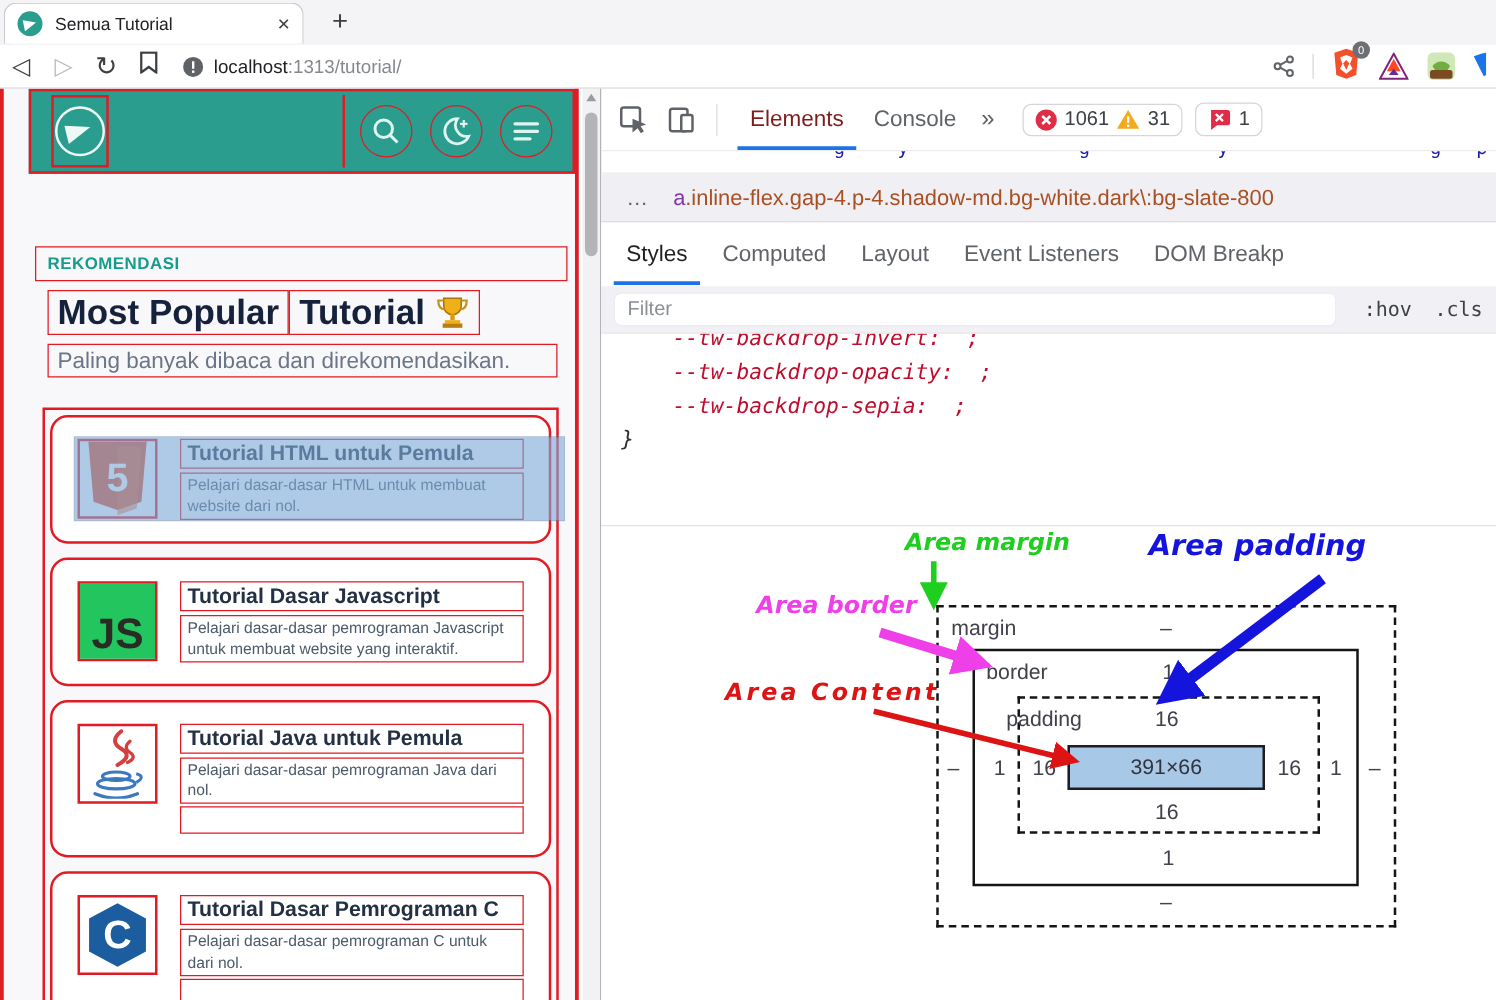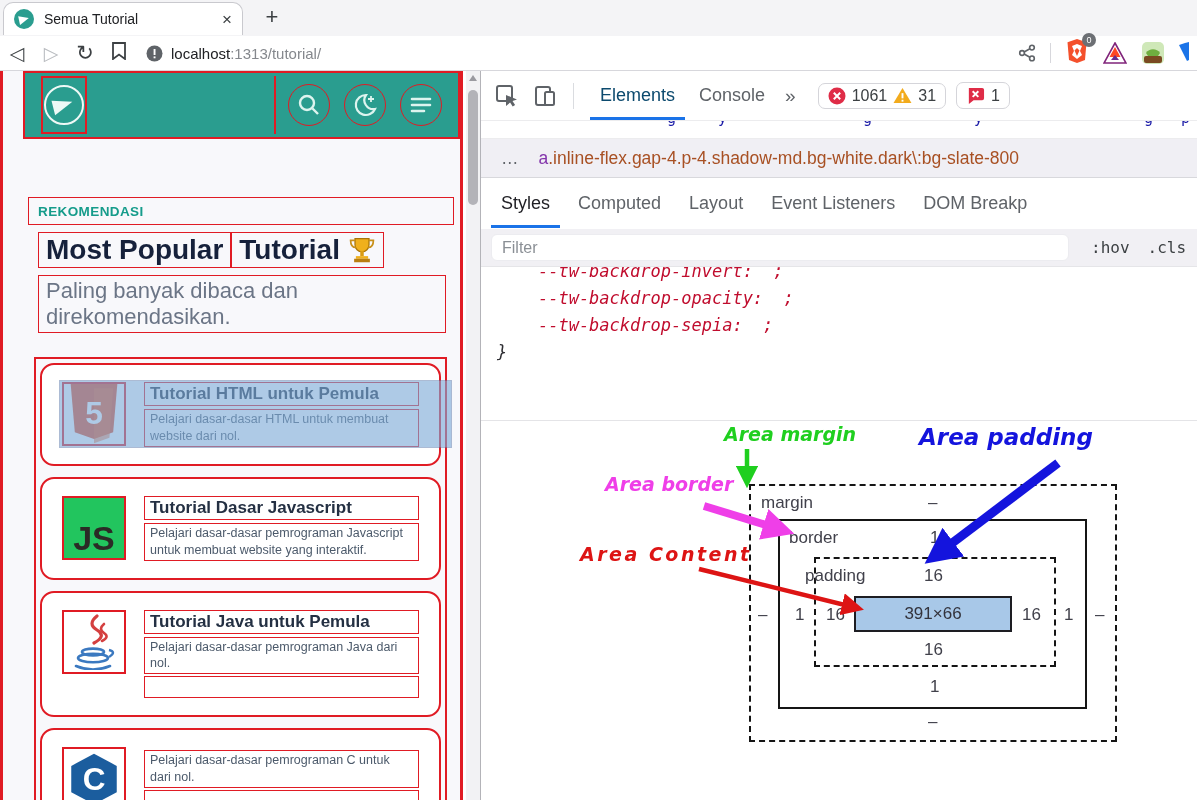--- a/index.html
+++ b/index.html
@@ -38,21 +38,21 @@
   .hdr-icons { margin-left:auto; display:flex; gap:14px; border-left:2px solid #e01b24; padding-left:12px; height:58px; align-items:center; }
   .hdr-icon { width:42px; height:42px; border:1.5px solid #e01b24; border-radius:50%; display:flex; align-items:center; justify-content:center; position:relative; }
   .hdr-icon svg { display:block; }
 
   .gap-section { height:58px; }
   .rek-box { margin:0 6px 0 5px; border:1.5px solid #e01b24; padding:4px 9px; }
   .rek-label { color:#169c8b; font-weight:bold; font-size:13.5px; letter-spacing:.4px; }
   .headline-row { display:flex; margin:7px 0 0 15px; align-items:stretch; }
   .headline-box { border:1.5px solid #e01b24; padding:1px 7px; font-size:28px; font-weight:bold; color:#16213b; white-space:nowrap; }
   .headline-box.accent { display:flex; align-items:center; gap:8px; }
-  .subtitle-box { margin:7px 14px 0 15px; border:1.5px solid #e01b24; padding:2px 7px; font-size:22px; color:#6b7586; }
+  .subtitle-box { margin:7px 14px 0 15px; border:1.5px solid #e01b24; padding:2px 7px; font-size:18px; color:#6b7586; }
 
   .cards-wrap { margin:24px 13px 0 11px; border:2px solid #e01b24; padding:4px; display:flex; flex-direction:column; gap:11px; }
   .card { background:#fff; border:2px solid #e01b24; border-radius:14px; padding:17px 20px; display:flex; gap:18px; position:relative; }
   .card-icon { width:64px; height:64px; border:2px solid #e01b24; flex:0 0 64px; display:flex; align-items:center; justify-content:center; overflow:hidden; }
   .card-texts { flex:1; min-width:0; }
   .card-title { border:1.5px solid #e01b24; font-size:17px; font-weight:bold; color:#243043; padding:1px 5px; }
   .card-desc { border:1.5px solid #e01b24; font-size:12.5px; color:#4c5a6b; padding:1px 5px; margin-top:3px; line-height:1.35; }
   .card-empty { border:1.5px solid #e01b24; height:22px; margin-top:2px; }
   .hl-overlay { position:absolute; left:18px; top:16px; width:391px; height:66px; background:rgba(125,170,215,.62); outline:1px solid rgba(90,120,170,.5); pointer-events:none; }
   .js-badge { width:64px; height:64px; background:#22c55e; color:#2b2b26; font-weight:bold; font-size:34px; display:flex; align-items:flex-end; justify-content:center; padding-bottom:2px; }
@@ -61,21 +61,21 @@
   .page-scroll { position:absolute; left:466px; top:0; width:14px; height:729px; background:#f2f2f4; }
   .page-scroll .up { position:absolute; top:4px; left:3px; width:0; height:0; border-left:4px solid transparent; border-right:4px solid transparent; border-bottom:6px solid #9a9aa0; }
   .page-scroll .thumb { position:absolute; top:19px; left:2px; width:10px; height:115px; background:#b3b3b8; border-radius:5px; }
 
   
   .devtools { position:absolute; left:480px; top:0; width:717px; height:729px; background:#fff; border-left:1px solid #b3b3b8; }
   .dt-toolbar { position:absolute; left:0; top:0; width:100%; height:50px; display:flex; align-items:center; border-bottom:1px solid #ececee; }
   .dt-iconbtn { width:24px; height:24px; margin-left:14px; }
   .dt-sep { width:1px; height:26px; background:#dadce0; margin:0 14px 0 16px; }
   .dt-tab { font-size:18px; color:#5f6368; padding:0 12px; height:49px; line-height:49px; position:relative; }
-  .dt-tab.active { color:#0c4a6e; }
+  .dt-tab.active { color:#7f1d1d; }
   .dt-tab.active .underline { position:absolute; left:2px; right:2px; bottom:0; height:3px; background:#1a73e8; }
   .dt-more { font-size:19px; color:#5f6368; padding:0 8px; }
   .badge-group { display:flex; align-items:center; gap:6px; border:1px solid #d5d5da; border-radius:7px; padding:3px 9px; margin-left:14px; background:#fff; }
   .badge-num { font-size:16px; color:#3c4043; }
   .issues-group { display:flex; align-items:center; gap:6px; border:1px solid #d5d5da; border-radius:7px; padding:3px 9px; margin-left:10px; }
 
   .dom-strip { position:absolute; left:0; top:50px; width:100%; height:18px; overflow:hidden; border-bottom:1px solid #ececee; }
   .dom-strip span { position:absolute; top:-12px; color:#1a1aa6; font-family:"DejaVu Sans Mono", monospace; font-size:15px; }
 
   .crumbbar { position:absolute; left:0; top:68px; width:100%; height:39px; background:#f0eff4; border-bottom:1px solid #d8d8dc; display:flex; align-items:center; font-size:17.5px; }
@@ -267,20 +267,21 @@
         </div>
 
         <div class="card">
           <div class="card-icon" style="background:#fff">
             <svg width="56" height="58" viewBox="0 0 64 64">
                 <polygon points="32,3 58,17 58,47 32,61 6,47 6,17" fill="#1b5d9e"></polygon>
                 <text x="32" y="44" font-size="36" font-weight="bold" fill="#ffffff" text-anchor="middle" font-family="Liberation Sans, sans-serif">C</text>
               </svg>
           </div>
           <div class="card-texts">
+            <div class="card-title">Tutorial Dasar Pemrograman C</div>
             <div class="card-desc">Pelajari dasar-dasar pemrograman C untuk dari nol.</div>
             <div class="card-empty"></div>
           </div>
         </div>
 
       </div>
     </div>
 
     <div class="page-scroll">
       <div class="up"></div>

